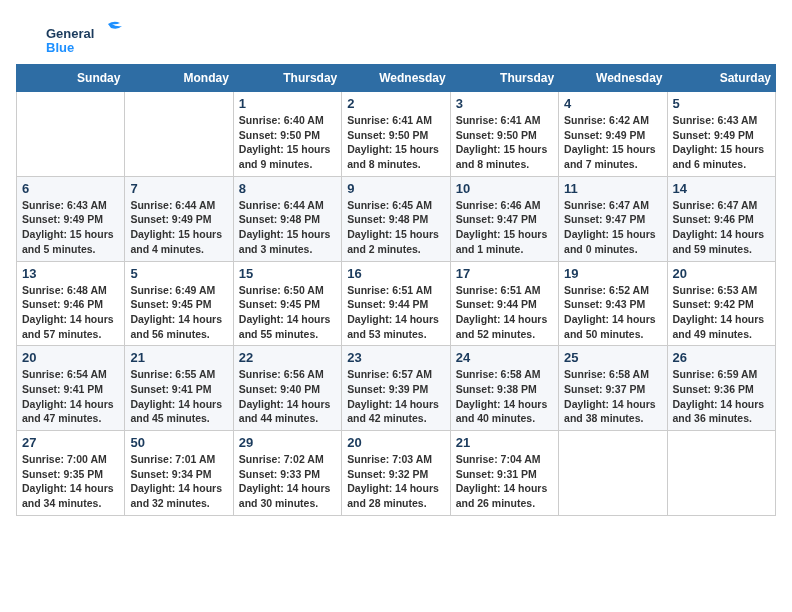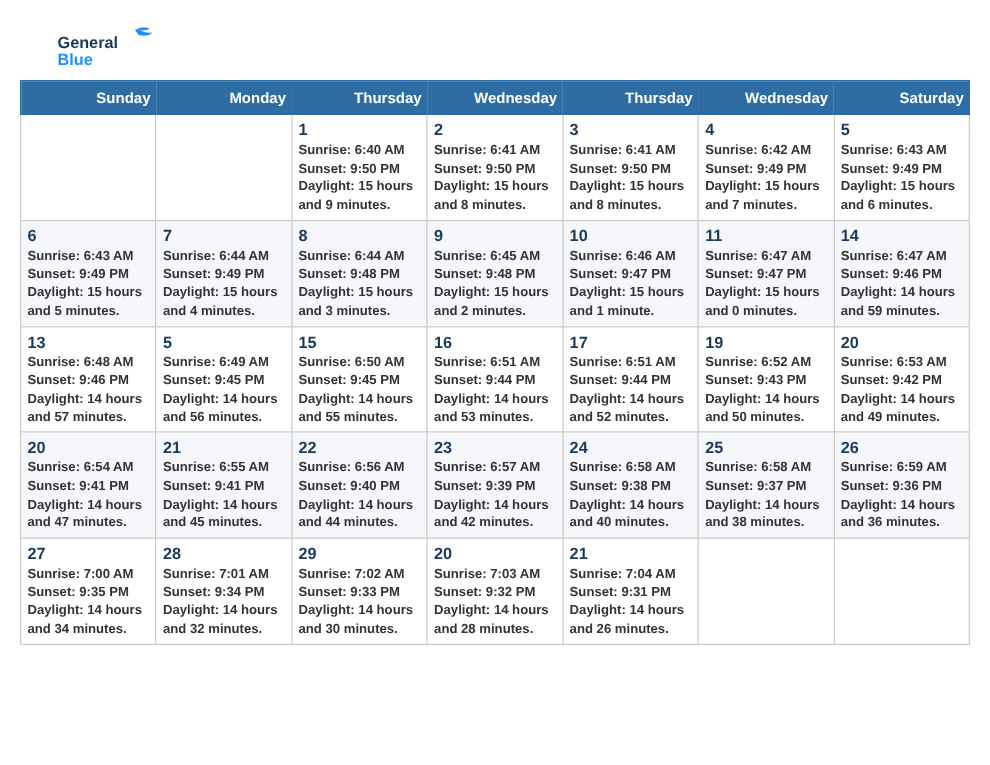--- a/index.html
+++ b/index.html
@@ -222,21 +222,21 @@
           <div class="day-number">26</div>
           <div class="cell-info">Sunrise: 6:59 AM<br>Sunset: 9:36 PM<br>Daylight: 14 hours and 36 minutes.</div>
         </td>
       </tr>
       <tr>
         <td>
           <div class="day-number">27</div>
           <div class="cell-info">Sunrise: 7:00 AM<br>Sunset: 9:35 PM<br>Daylight: 14 hours and 34 minutes.</div>
         </td>
         <td>
-          <div class="day-number">28</div>
+          <div class="day-number">50</div>
           <div class="cell-info">Sunrise: 7:01 AM<br>Sunset: 9:34 PM<br>Daylight: 14 hours and 32 minutes.</div>
         </td>
         <td>
           <div class="day-number">29</div>
           <div class="cell-info">Sunrise: 7:02 AM<br>Sunset: 9:33 PM<br>Daylight: 14 hours and 30 minutes.</div>
         </td>
         <td>
           <div class="day-number">20</div>
           <div class="cell-info">Sunrise: 7:03 AM<br>Sunset: 9:32 PM<br>Daylight: 14 hours and 28 minutes.</div>
         </td>

